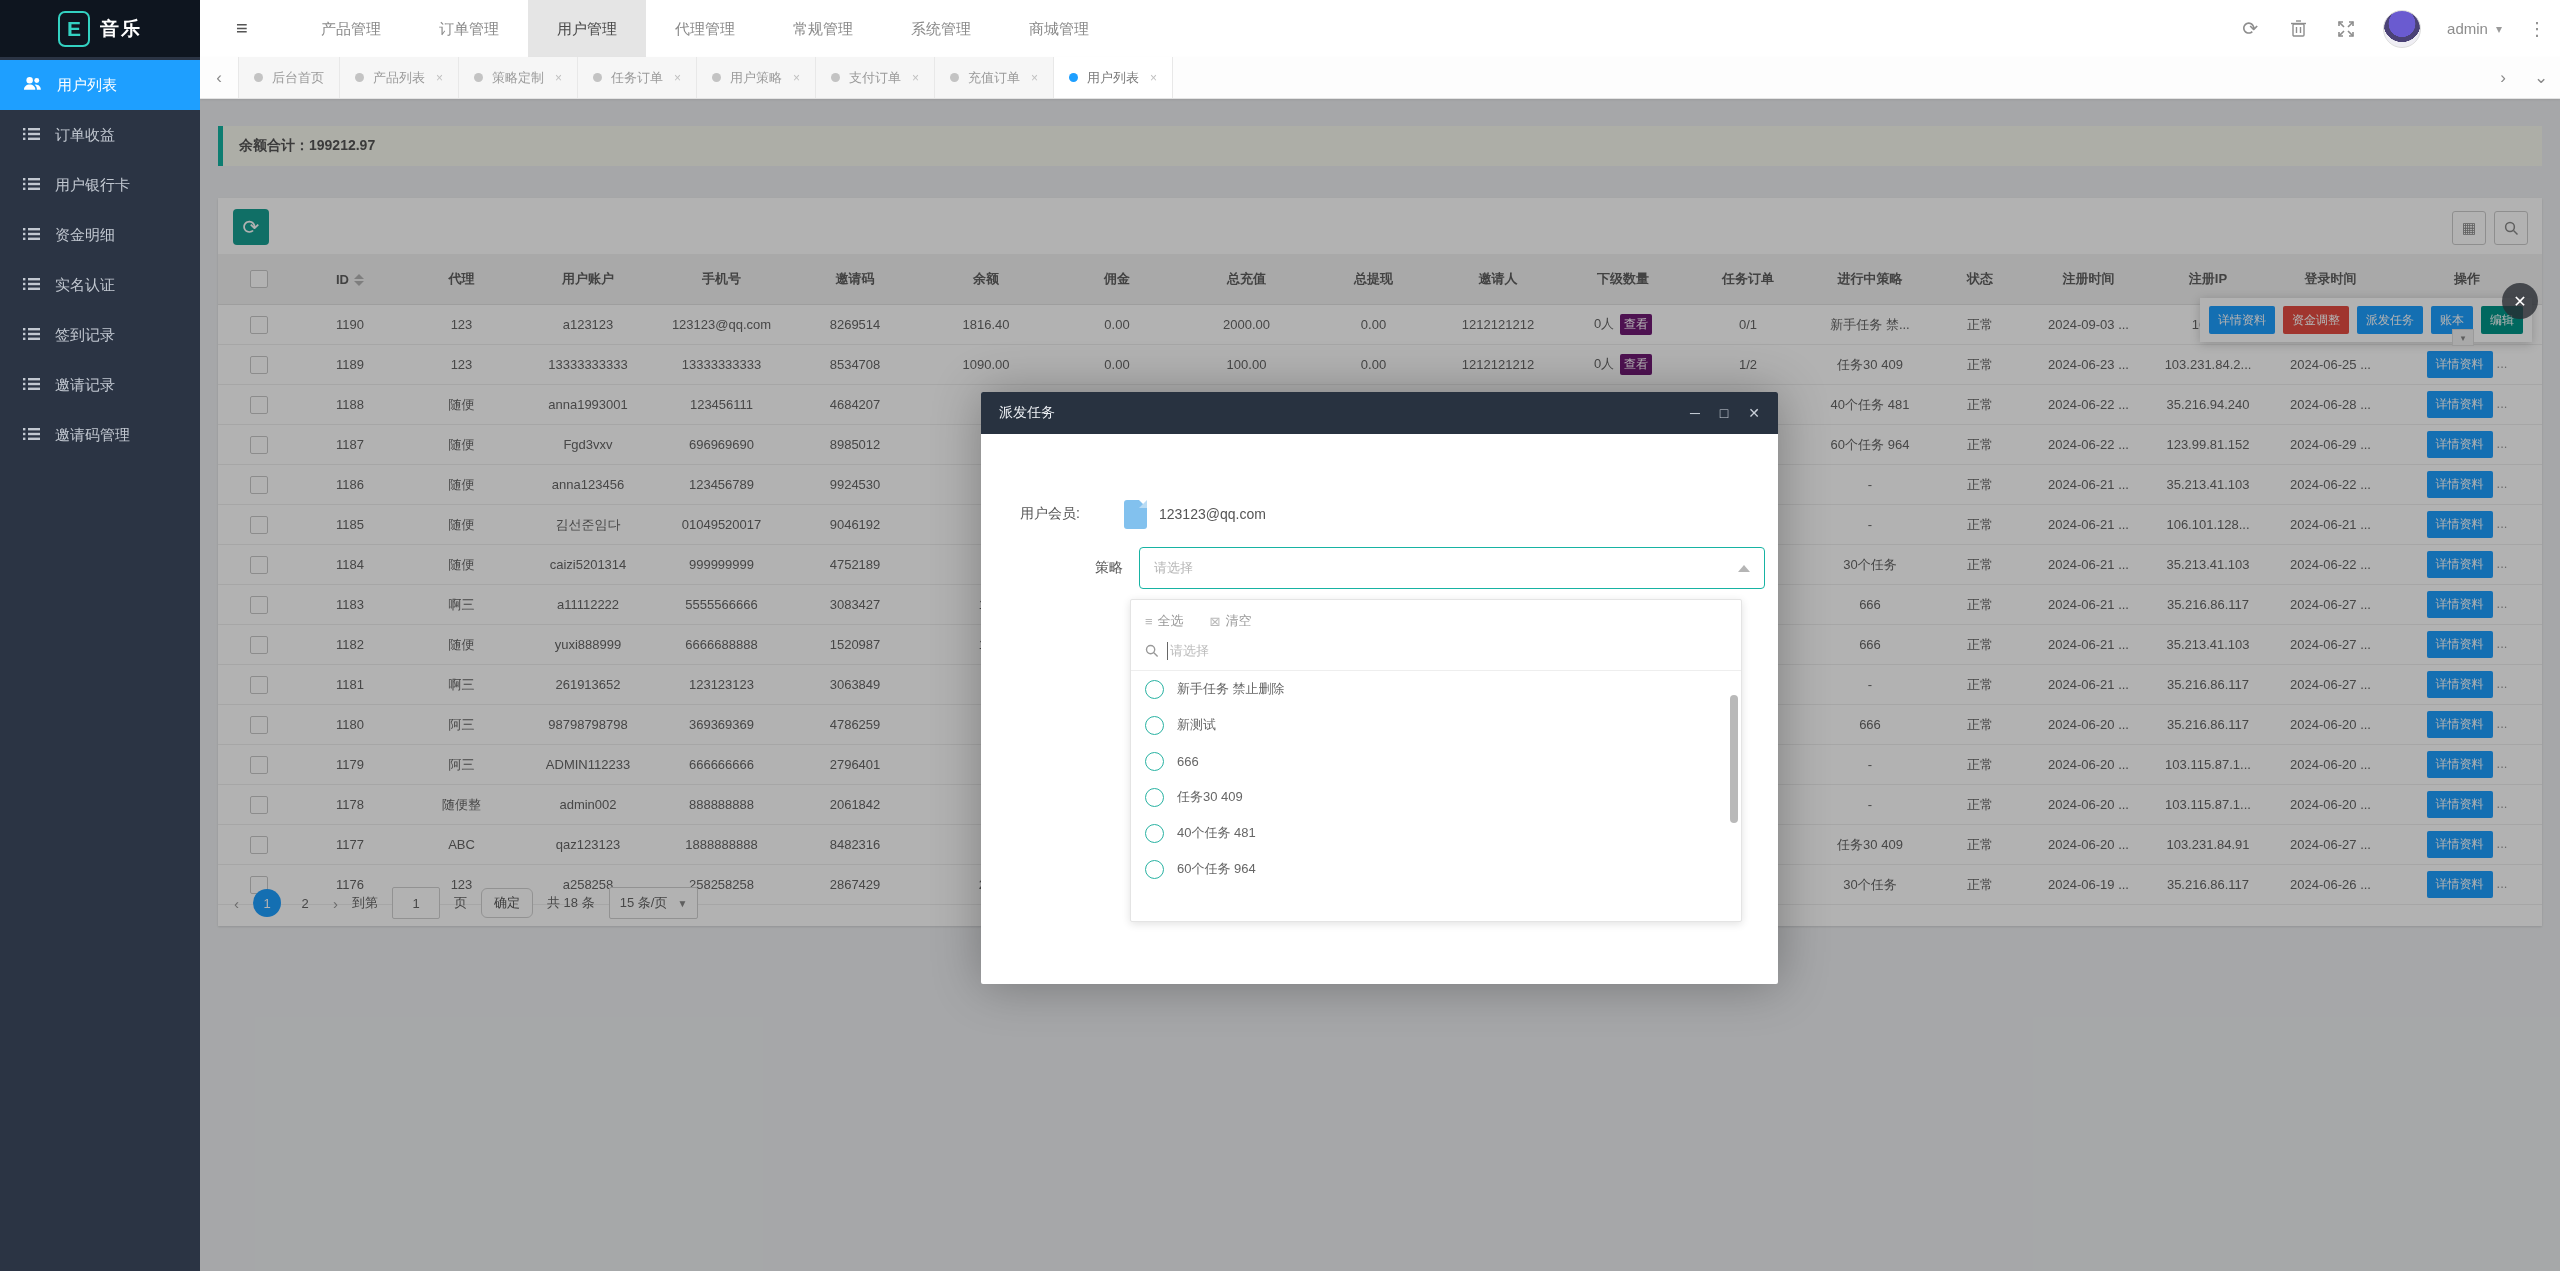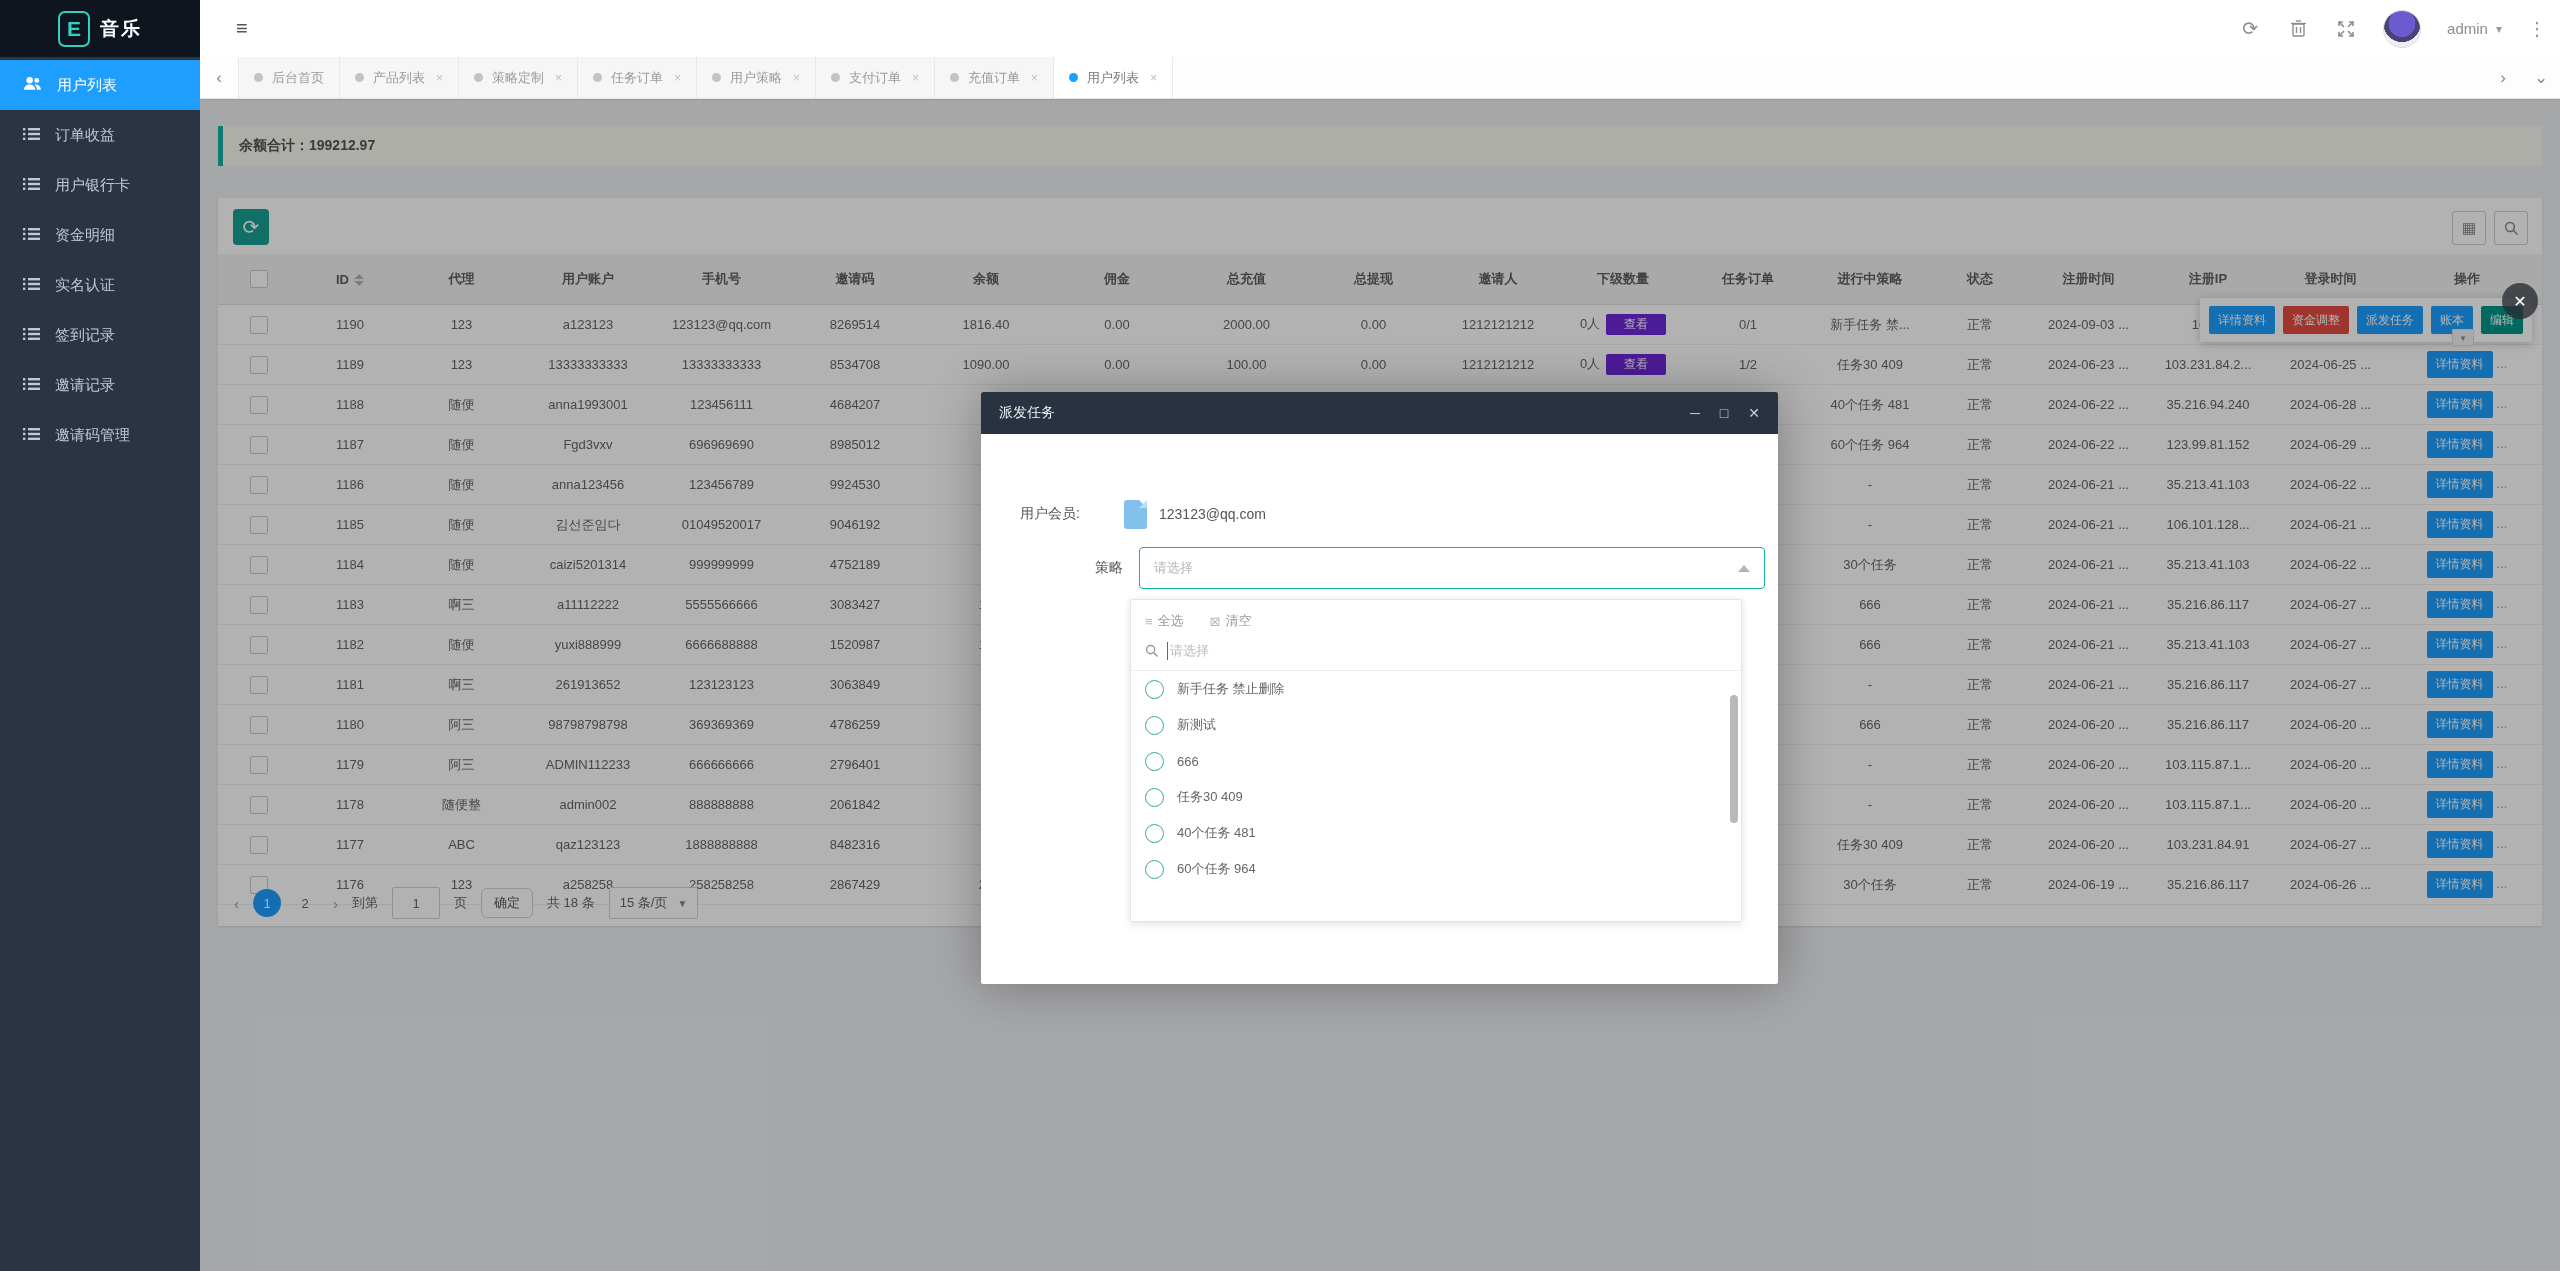--- a/index.html
+++ b/index.html
@@ -59,21 +59,21 @@
   
   .tbl{position:absolute;left:0;right:0;top:56px;}
   .t-row{display:flex;height:39px;align-items:center;background:#fff;border-bottom:1px solid #eee;}
   .t-head{height:50px;background:#f2f2f2;border-bottom:1px solid #e2e2e2;font-weight:bold;color:#5f5f5f;}
   .t-cell{flex:none;text-align:center;overflow:hidden;white-space:nowrap;font-size:13px;}
   .cb{display:inline-block;width:16px;height:16px;border:1px solid #c9c9c9;border-radius:2px;background:#fff;vertical-align:middle;cursor:pointer;}
   .sort{display:inline-flex;flex-direction:column;gap:2px;margin-left:5px;vertical-align:middle;cursor:pointer;}
   .sort i{width:0;height:0;border-left:5px solid transparent;border-right:5px solid transparent;display:block;}
   .sort .up{border-bottom:5px solid #b5b5b5;}
   .sort .dn{border-top:5px solid #b5b5b5;}
-  .badge-view{display:inline-block;background:#6d28d9;color:#fff;font-size:12px;padding:2px 18px;border-radius:2px;margin-left:6px;cursor:pointer;}
+  .badge-view{display:inline-block;background:#701a75;color:#fff;font-size:12px;padding:2px 4px;border-radius:2px;margin-left:6px;cursor:pointer;}
   .btn-detail{display:inline-block;background:#1E9FFF;color:#fff;font-size:12px;padding:5px 9px;border-radius:2px;cursor:pointer;}
   .more-dots{color:#9a9a9a;margin-left:4px;}
   
   .pager{position:absolute;left:16px;bottom:6px;height:34px;display:flex;align-items:center;gap:14px;font-size:13px;color:#666;}
   .pg-nav{color:#999;font-size:15px;cursor:pointer;}
   .pg-num{min-width:28px;height:28px;display:flex;align-items:center;justify-content:center;cursor:pointer;border-radius:50%;}
   .pg-num.active{background:#1E9FFF;color:#fff;}
   .pg-input{width:42px;height:28px;border:1px solid #d2d2d2;border-radius:2px;text-align:center;font-size:13px;color:#666;background:#fff;}
   .pg-btn{height:30px;padding:0 12px;border:1px solid #d2d2d2;border-radius:6px;background:#fff;font-size:13px;color:#555;cursor:pointer;}
   .pg-select{height:30px;padding:0 10px;border:1px solid #d2d2d2;border-radius:2px;background:#fff;display:flex;align-items:center;gap:10px;cursor:pointer;}
@@ -128,20 +128,29 @@
 <body>
 
 <div class="stage">
 
   <header class="top-header">
     <div class="logo">
       <span class="logo-e">E</span>
       <span class="logo-text">音乐</span>
     </div>
     <span class="hamburger">≡</span>
+    <nav class="menu" id="menu">
+        <div class="menu-item">产品管理</div>
+        <div class="menu-item">订单管理</div>
+        <div class="menu-item active">用户管理</div>
+        <div class="menu-item">代理管理</div>
+        <div class="menu-item">常规管理</div>
+        <div class="menu-item">系统管理</div>
+        <div class="menu-item">商城管理</div>
+      </nav>
     <div class="hdr-right">
       <span class="hicon">⟳</span>
       <span class="hicon">
         <svg width="17" height="19" viewBox="0 0 17 19">
             <g fill="none" stroke="#8d8d8d" stroke-width="1.4">
               <rect x="3" y="5" width="11" height="12" rx="1"></rect>
               <line x1="1" y1="4.5" x2="16" y2="4.5"></line>
               <line x1="6" y1="2" x2="11" y2="2"></line>
               <line x1="6.5" y1="8" x2="6.5" y2="14"></line>
               <line x1="10.5" y1="8" x2="10.5" y2="14"></line>

